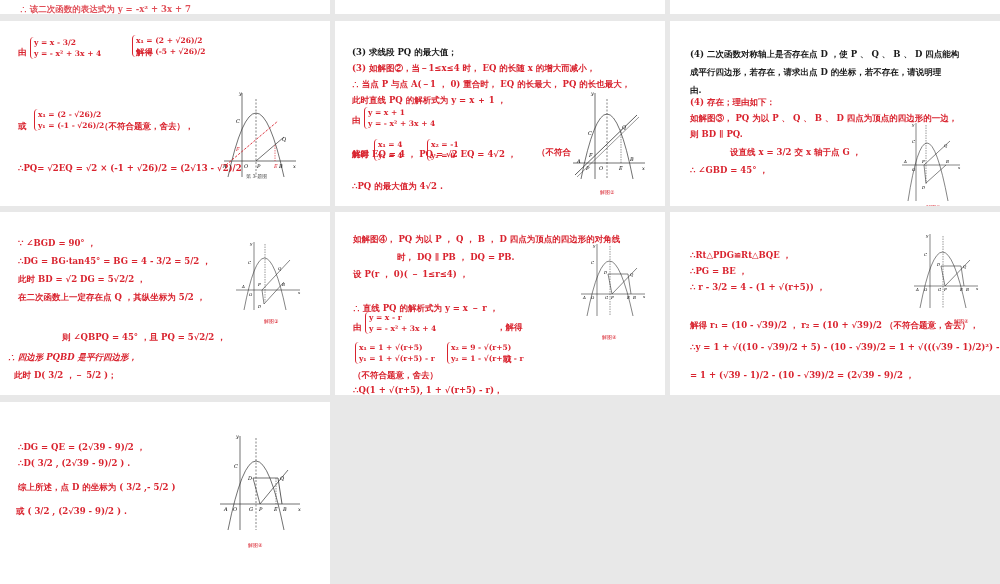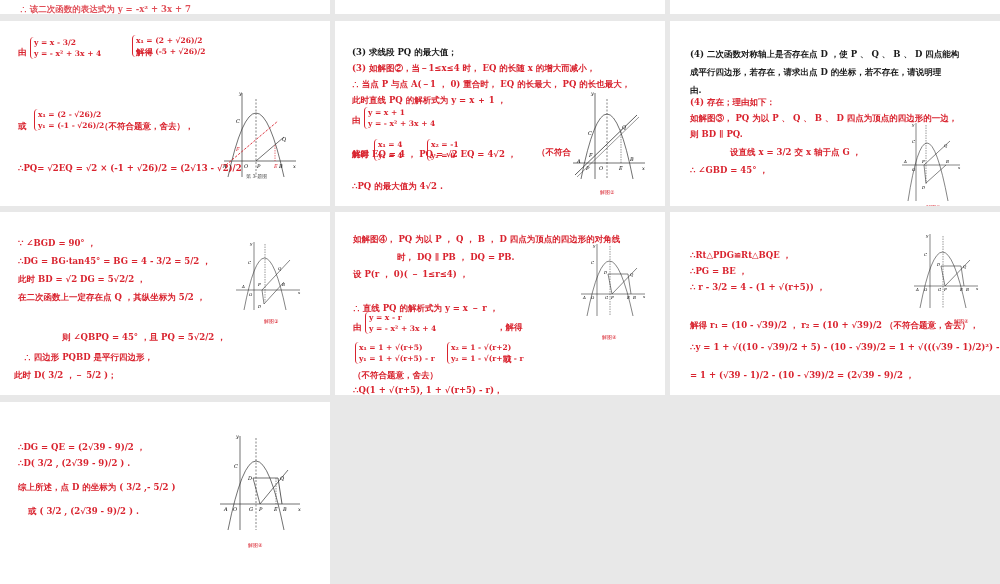--- a/index.html
+++ b/index.html
@@ -131,21 +131,21 @@
   </svg>
   <div class="caption" style="left:256px;top:183px;">解图③</div>
 </div>
 
 <div class="slide" style="left:0;top:212px;width:330px;height:183px;">
   <div class="txt red" style="left:18px;top:26px;">∵ ∠BGD = 90° ，</div>
   <div class="txt red" style="left:18px;top:44px;">∴DG = BG·tan45° = BG = 4 - 3/2 = 5/2 ，</div>
   <div class="txt red" style="left:18px;top:62px;">此时 BD = √2 DG = 5√2/2 ，</div>
   <div class="txt red" style="left:18px;top:80px;">在二次函数上一定存在点 Q ，其纵坐标为 5/2 ，</div>
   <div class="txt red" style="left:14px;top:120px;padding-left:48px;">则 ∠QBPQ = 45° ，且 PQ = 5√2/2 ，</div>
-  <div class="txt red" style="left:24px;top:140px;">∴ 四边形 PQBD 是平行四边形，</div>
+  <div class="txt red" style="left:8px;top:140px;font-style:italic;">∴ 四边形 PQBD 是平行四边形，</div>
   <div class="txt red" style="left:14px;top:158px;">此时 D( 3/2 ，－ 5/2 )；</div>
   <svg class="fig" style="left:234px;top:28px;" width="68" height="72" viewBox="0 0 68 72">
     <line x1="2" y1="50" x2="66" y2="50" stroke="#333" stroke-width="0.6"></line>
     <line x1="20" y1="70" x2="20" y2="2" stroke="#333" stroke-width="0.6"></line>
     <path d="M10,70 Q30,-34 52,70" fill="none" stroke="#333" stroke-width="0.6"></path>
     <line x1="31" y1="4" x2="31" y2="62" stroke="#333" stroke-width="0.5" stroke-dasharray="1.5,1"></line>
     <line x1="28" y1="50" x2="56" y2="20" stroke="#333" stroke-width="0.6"></line>
     <line x1="30" y1="64" x2="50" y2="42" stroke="#333" stroke-width="0.6"></line>
     <line x1="28" y1="50" x2="30" y2="64" stroke="#333" stroke-width="0.6"></line>
     <text x="16" y="5" font-size="4">y</text>
@@ -168,21 +168,21 @@
   <div class="txt red" style="left:18px;top:91px;">∴ 直线 PQ 的解析式为 y = x － r ，</div>
   <div class="txt red" style="left:18px;top:110px;">由</div>
   <div class="txt red" style="left:30px;top:100px;">
     <span class="brace"><span>y = x - r</span><br><span>y = - x² + 3x + 4</span></span>
   </div>
   <div class="txt red" style="left:162px;top:110px;">，解得</div>
   <div class="txt red" style="left:20px;top:130px;">
     <span class="brace"><span>x₁ = 1 + √(r+5)</span><br><span>y₁ = 1 + √(r+5) - r</span></span>
   </div>
   <div class="txt red" style="left:112px;top:130px;">
-    <span class="brace"><span>x₂ = 1 - √(r+2)</span><br><span>y₂ = 1 - √(r+5) - r</span></span>
+    <span class="brace"><span>x₂ = 9 - √(r+5)</span><br><span>y₂ = 1 - √(r+5) - r</span></span>
   </div>
   <div class="txt red" style="left:168px;top:142px;">或</div>
   <div class="txt red" style="left:18px;top:158px;">（不符合题意，舍去）</div>
   <div class="txt red" style="left:18px;top:173px;">∴Q(1 + √(r+5), 1 + √(r+5) - r)，</div>
   <svg class="fig" style="left:244px;top:30px;" width="68" height="76" viewBox="0 0 68 76">
     <line x1="2" y1="52" x2="66" y2="52" stroke="#333" stroke-width="0.6"></line>
     <line x1="18" y1="74" x2="18" y2="2" stroke="#333" stroke-width="0.6"></line>
     <path d="M8,74 Q30,-36 54,74" fill="none" stroke="#333" stroke-width="0.6"></path>
     <line x1="31" y1="4" x2="31" y2="74" stroke="#333" stroke-width="0.5" stroke-dasharray="1.5,1"></line>
     <line x1="29" y1="32" x2="49" y2="32" stroke="#333" stroke-width="0.6"></line>
@@ -232,21 +232,21 @@
     <text x="25" y="34" font-size="4">D</text>
     <text x="51" y="36" font-size="4">Q</text>
   </svg>
   <div class="caption" style="left:284px;top:106px;">解图④</div>
 </div>
 
 <div class="slide" style="left:0;top:402px;width:330px;height:182px;">
   <div class="txt red" style="left:18px;top:40px;">∴DG = QE = (2√39 - 9)/2 ，</div>
   <div class="txt red" style="left:18px;top:56px;">∴D( 3/2 , (2√39 - 9)/2 ) .</div>
   <div class="txt red" style="left:18px;top:80px;">综上所述，点 D 的坐标为 ( 3/2 ,- 5/2 )</div>
-  <div class="txt red" style="left:28px;top:104px;">或 ( 3/2 , (2√39 - 9)/2 ) .</div>
+  <div class="txt red" style="left:16px;top:104px;">或 ( 3/2 , (2√39 - 9)/2 ) .</div>
   <svg class="fig" style="left:218px;top:30px;" width="84" height="100" viewBox="0 0 84 100">
     <line x1="2" y1="72" x2="82" y2="72" stroke="#333" stroke-width="0.7"></line>
     <line x1="22" y1="98" x2="22" y2="4" stroke="#333" stroke-width="0.7"></line>
     <path d="M10,98 Q38,-40 66,98" fill="none" stroke="#333" stroke-width="0.7"></path>
     <line x1="38" y1="6" x2="38" y2="98" stroke="#333" stroke-width="0.6" stroke-dasharray="2,1.5"></line>
     <line x1="35" y1="46" x2="60" y2="46" stroke="#333" stroke-width="0.7"></line>
     <line x1="42" y1="72" x2="70" y2="38" stroke="#333" stroke-width="0.7"></line>
     <line x1="35" y1="46" x2="42" y2="72" stroke="#333" stroke-width="0.7"></line>
     <line x1="60" y1="46" x2="64" y2="72" stroke="#333" stroke-width="0.8"></line>
     <line x1="58" y1="46" x2="58" y2="72" stroke="#333" stroke-width="0.5" stroke-dasharray="1.5,1"></line>

